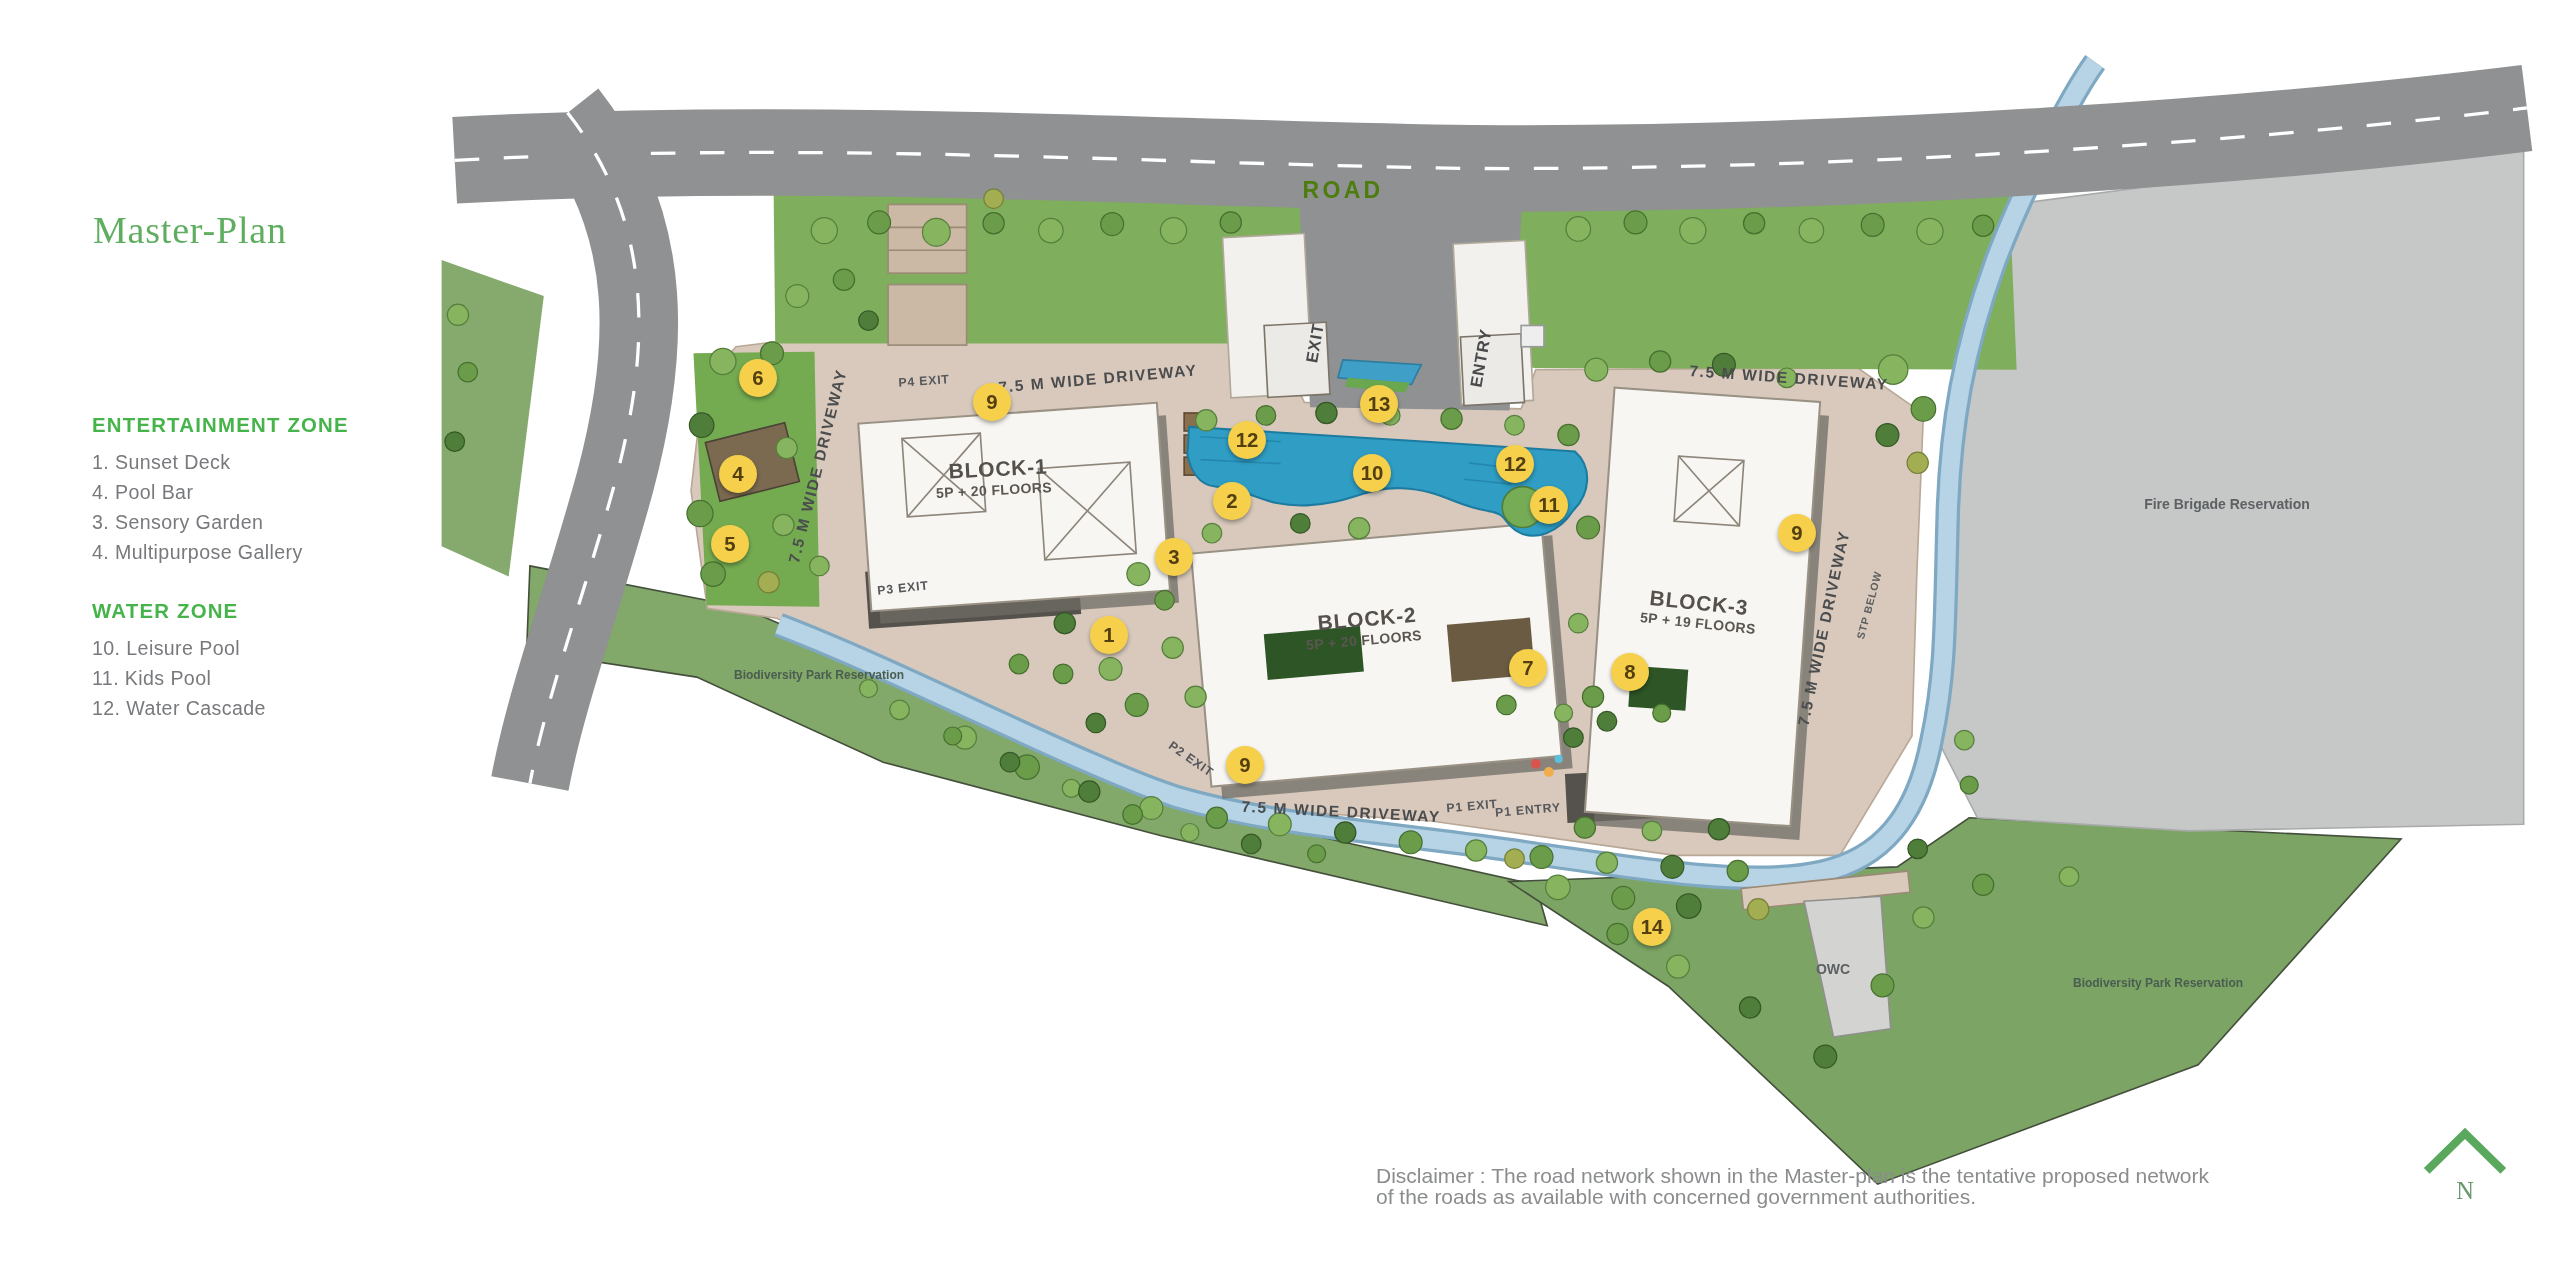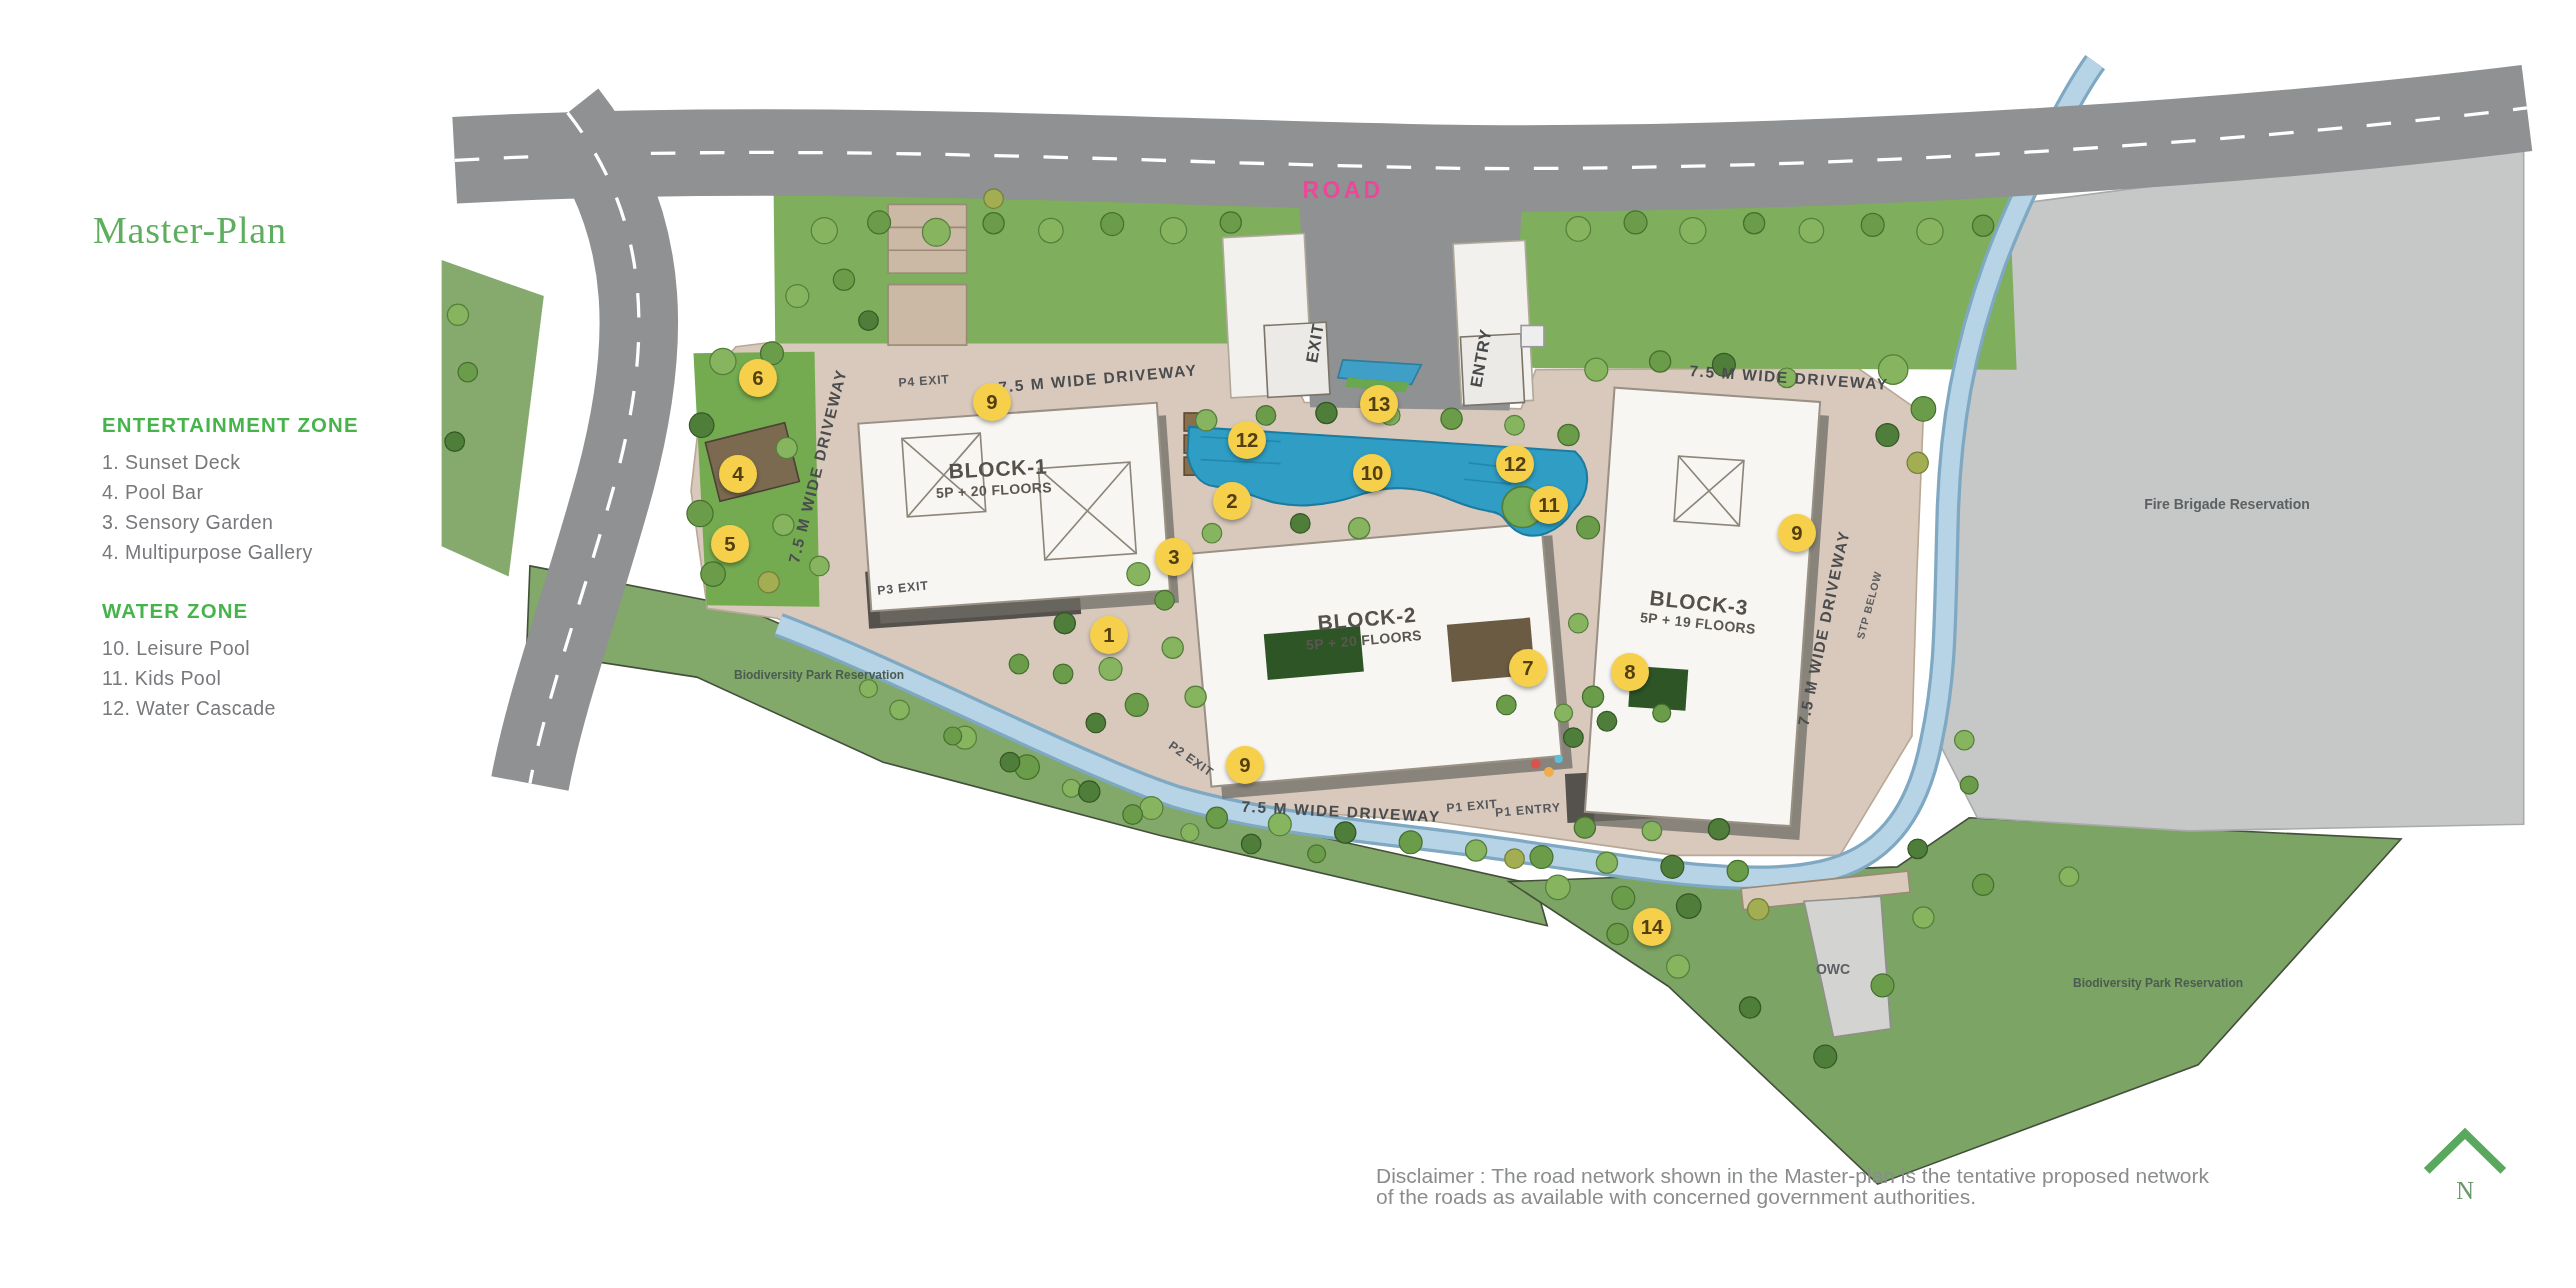--- a/index.html
+++ b/index.html
@@ -3,27 +3,27 @@
 <meta charset="utf-8">
 <style>
   html,body{margin:0;padding:0;background:#ffffff;}
   #stage{position:relative;width:2576px;height:1288px;background:#ffffff;overflow:hidden;
          font-family:"Liberation Sans",sans-serif;}
   #plan-svg{position:absolute;left:0;top:0;width:2576px;height:1288px;}
 
   .page-title{position:absolute;left:93px;top:200px;font-family:"Liberation Serif",serif;
               font-size:38px;color:#5fae5f;letter-spacing:0.8px;margin-top:8px;}
 
-  .legend{position:absolute;left:92px;top:414px;width:343px;margin-left:10px;}
+  .legend{position:absolute;left:92px;top:414px;width:343px;}
   .legend-section{margin-bottom:33px;}
   .legend-heading{font-size:20.4px;font-weight:700;color:#46b44b;letter-spacing:1.2px;margin-bottom:9.8px;}
   .legend-item{font-size:19.6px;color:#77797c;letter-spacing:0.4px;line-height:30px;}
 
   .maplabel{position:absolute;white-space:nowrap;color:#4a4c4e;}
-  .lbl-road{font-size:23px;font-weight:700;color:#ec4899;letter-spacing:3.3px;}
+  .lbl-road{font-size:23px;font-weight:700;color:#4d7c0f;letter-spacing:3.3px;}
   .lbl-gate{font-size:12.3px;font-weight:700;color:#55575a;letter-spacing:0.8px;}
   .lbl-drive{font-size:15.5px;font-weight:700;color:#4a4c4e;letter-spacing:1.6px;}
   .lbl-ramp{font-size:16.4px;font-weight:700;color:#47494b;letter-spacing:0.8px;}
   .lbl-block{font-size:21px;font-weight:700;color:#55504b;letter-spacing:0.8px;}
   .lbl-floors{font-size:14px;font-weight:700;color:#5b5650;letter-spacing:0.4px;}
   .lbl-area{font-size:14px;font-weight:700;color:#5d6163;}
   .lbl-bio{font-size:12px;font-weight:700;color:#4a5d50;}
   .lbl-small{font-size:10.6px;font-weight:700;color:#5a5c5e;letter-spacing:0.8px;}
 
   .marker{position:absolute;width:38px;height:38px;margin:-19px 0 0 -19px;border-radius:50%;

